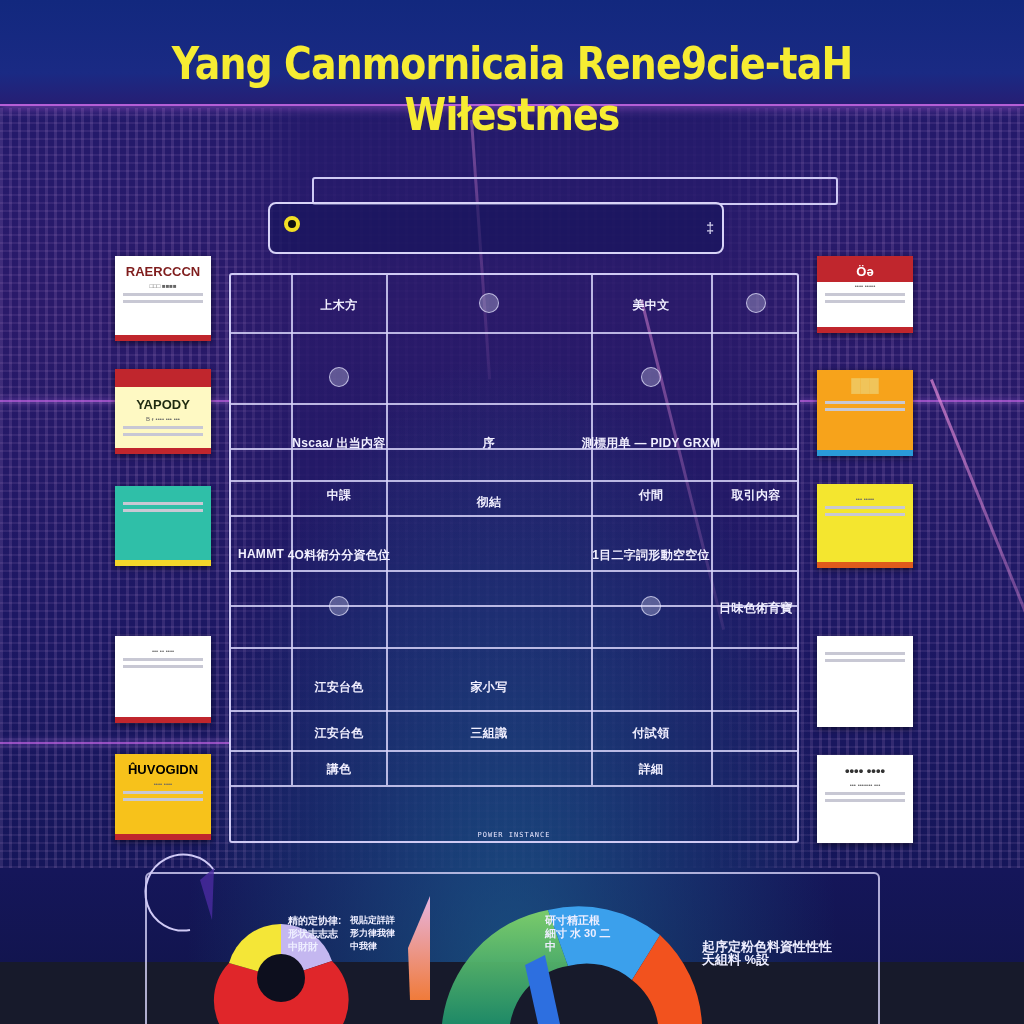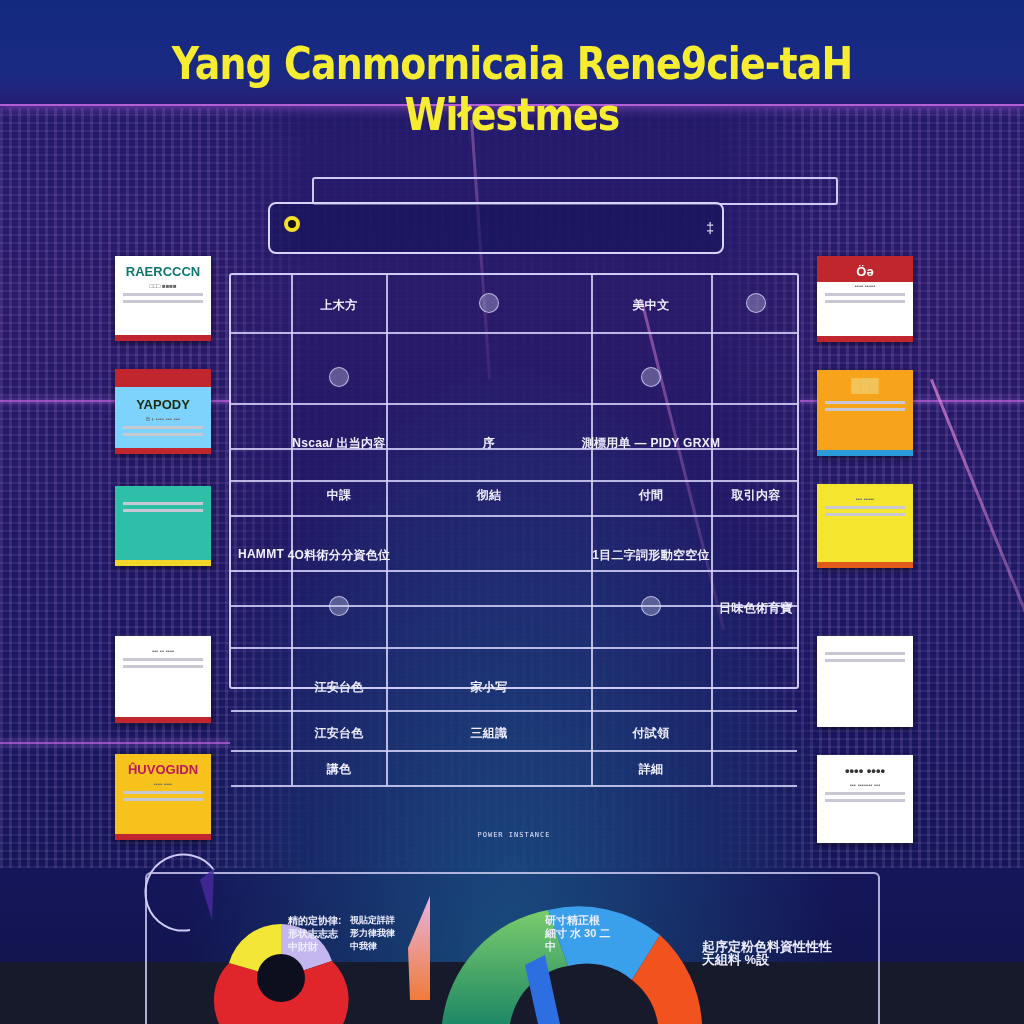--- a/index.html
+++ b/index.html
@@ -63,21 +63,21 @@
     .bar-text {
       font-family: "DejaVu Serif", serif; font-size: 15px; letter-spacing: 0.5px;
       color: #eceaff; white-space: nowrap;
     }
     .bar-end {
       position: absolute; right: 8px; top: 16px; font-size: 14px; color: #eceaff;
     }
 
     
     .grid {
-      position: absolute; left: 229px; top: 273px; width: 570px; height: 416px;
+      position: absolute; left: 229px; top: 273px; width: 570px; height: 570px;
       border: 2px solid #cfcaf4; border-radius: 3px;
     }
     .hline { position: absolute; left: 0; right: 0; height: 2px; background: rgba(214,210,248,0.85); }
     .vline { position: absolute; top: 0; width: 2px; background: rgba(214,210,248,0.85); }
     .cell-text {
       position: absolute; font-size: 12px; font-weight: bold; letter-spacing: 0.3px;
       color: #f1efff; white-space: nowrap; transform: translateX(-50%);
     }
     .cell-icon {
       position: absolute; width: 20px; height: 20px; border-radius: 50%;
@@ -148,21 +148,21 @@
     <div class="cell-text" style="left: 108px; top: 22px;">上木方</div>
     <div class="cell-icon" style="left: 258px; top: 28px;"></div>
     <div class="cell-text" style="left: 420px; top: 22px;">美中文</div>
     <div class="cell-icon" style="left: 525px; top: 28px;"></div>
     <div class="cell-icon" style="left: 108px; top: 102px;"></div>
     <div class="cell-icon" style="left: 420px; top: 102px;"></div>
     <div class="cell-text" style="left: 108px; top: 160px;">Nscaa/ 出当内容</div>
     <div class="cell-text" style="left: 258px; top: 160px;">序</div>
     <div class="cell-text" style="left: 420px; top: 160px;">測標用单 — PIDY GRXM</div>
     <div class="cell-text" style="left: 108px; top: 212px;">中課</div>
-    <div class="cell-text" style="left: 258px; top: 212px;">彻結</div>
+    <div class="cell-text" style="left: 258px; top: 219px;">彻結</div>
     <div class="cell-text" style="left: 420px; top: 212px;">付間</div>
     <div class="cell-text" style="left: 525px; top: 212px;">取引内容</div>
     <div class="cell-text" style="left: 30px; top: 272px; text-align: center;">HAMMT</div>
     <div class="cell-text" style="left: 108px; top: 272px;">4O料術分分資色位</div>
     <div class="cell-text" style="left: 420px; top: 272px;">1目二字詞形動空空位</div>
     <div class="cell-icon" style="left: 108px; top: 331px;"></div>
     <div class="cell-icon" style="left: 420px; top: 331px;"></div>
     <div class="cell-text" style="left: 525px; top: 325px;">日味色術育寶</div>
     <div class="cell-text" style="left: 108px; top: 404px;">江安台色</div>
     <div class="cell-text" style="left: 258px; top: 404px;">家小写</div>
@@ -170,27 +170,27 @@
     <div class="cell-text" style="left: 258px; top: 450px;">三組識</div>
     <div class="cell-text" style="left: 420px; top: 450px;">付試領</div>
     <div class="cell-text" style="left: 108px; top: 486px;">講色</div>
     <div class="cell-text" style="left: 420px; top: 486px;">詳細</div>
     <div class="footer-text" style="top: 556px; font-size: 7px; letter-spacing: 1px;">POWER INSTANCE</div>
   </div>
 
 <div id="left-cards">
     <div class="card" style="left: 115px; top: 256px; height: 85px; background: rgb(255, 255, 255);">
       <div class="stripe" style="top: 0px; height: 0px; background: rgb(192, 38, 45);"></div>
-      <div class="head" style="color: #0f766e; position: relative; margin-top: 2px;">RAERCCCN</div>
+      <div class="head" style="color: #7f1d1d; position: relative; margin-top: 2px;">RAERCCCN</div>
       <div class="sub" style="position: relative;">□□□ ■■■■</div>
       <div class="line-ph" style="position: relative;"></div>
       <div class="line-ph" style="position: relative;"></div>
       <div class="stripe" style="bottom: 0px; background: rgb(192, 38, 45);"></div>
     </div>
-    <div class="card" style="left: 115px; top: 369px; height: 85px; background: #7dd3fc;">
+    <div class="card" style="left: 115px; top: 369px; height: 85px; background: #fef9c3;">
       <div class="stripe" style="top: 0px; height: 18px; background: rgb(192, 38, 45);"></div>
       <div class="head" style="color: rgb(30, 42, 16); position: relative; margin-top: 22px;">YAPODY</div>
       <div class="sub" style="position: relative;">B ғ •••• ••• •••</div>
       <div class="line-ph" style="position: relative;"></div>
       <div class="line-ph" style="position: relative;"></div>
       <div class="stripe" style="bottom: 0px; background: rgb(192, 38, 45);"></div>
     </div>
     <div class="card" style="left: 115px; top: 486px; height: 80px; background: rgb(47, 191, 168);">
       <div class="stripe" style="top: 0px; height: 0px; background: rgb(242, 214, 42);"></div>
       <div class="head" style="color: rgb(29, 42, 136); position: relative; margin-top: 2px;"></div>
@@ -202,30 +202,30 @@
     <div class="card" style="left: 115px; top: 636px; height: 87px; background: rgb(255, 255, 255);">
       <div class="stripe" style="top: 0px; height: 0px; background: rgb(192, 38, 45);"></div>
       <div class="head" style="color: rgb(51, 51, 51); position: relative; margin-top: 2px;"></div>
       <div class="sub" style="position: relative;">••• •• ••••</div>
       <div class="line-ph" style="position: relative;"></div>
       <div class="line-ph" style="position: relative;"></div>
       <div class="stripe" style="bottom: 0px; background: rgb(192, 38, 45);"></div>
     </div>
     <div class="card" style="left: 115px; top: 754px; height: 86px; background: rgb(247, 194, 27);">
       <div class="stripe" style="top: 0px; height: 0px; background: rgb(192, 38, 45);"></div>
-      <div class="head" style="color: #be185d; position: relative; margin-top: 2px;">ĤUVOGIDN</div>
+      <div class="head" style="color: #000000; position: relative; margin-top: 2px;">ĤUVOGIDN</div>
       <div class="sub" style="position: relative;">•••• ••••</div>
       <div class="line-ph" style="position: relative;"></div>
       <div class="line-ph" style="position: relative;"></div>
       <div class="stripe" style="bottom: 0px; background: rgb(192, 38, 45);"></div>
     </div>
   </div>
 
 <div id="right-cards">
-    <div class="card" style="left: 817px; top: 256px; height: 86px; background: rgb(255, 255, 255);">
+    <div class="card" style="left: 817px; top: 256px; height: 77px; background: rgb(255, 255, 255);">
       <div class="stripe" style="top: 0px; height: 0px; background: rgb(192, 38, 45);"></div>
       <div style="position: absolute; left: 0px; right: 0px; top: 0px; height: 26px; background: rgb(192, 38, 45);"></div>
       <div class="head" style="color: rgb(255, 255, 255); position: relative; margin-top: 2px;">Öə</div>
       <div class="sub" style="position: relative;">•••• •••••</div>
       <div class="line-ph" style="position: relative;"></div>
       <div class="line-ph" style="position: relative;"></div>
       <div class="stripe" style="bottom: 0px; background: rgb(192, 38, 45);"></div>
     </div>
     <div class="card" style="left: 817px; top: 370px; height: 86px; background: rgb(247, 163, 27);">
       <div class="stripe" style="top: 0px; height: 0px; background: rgb(42, 155, 216);"></div>

